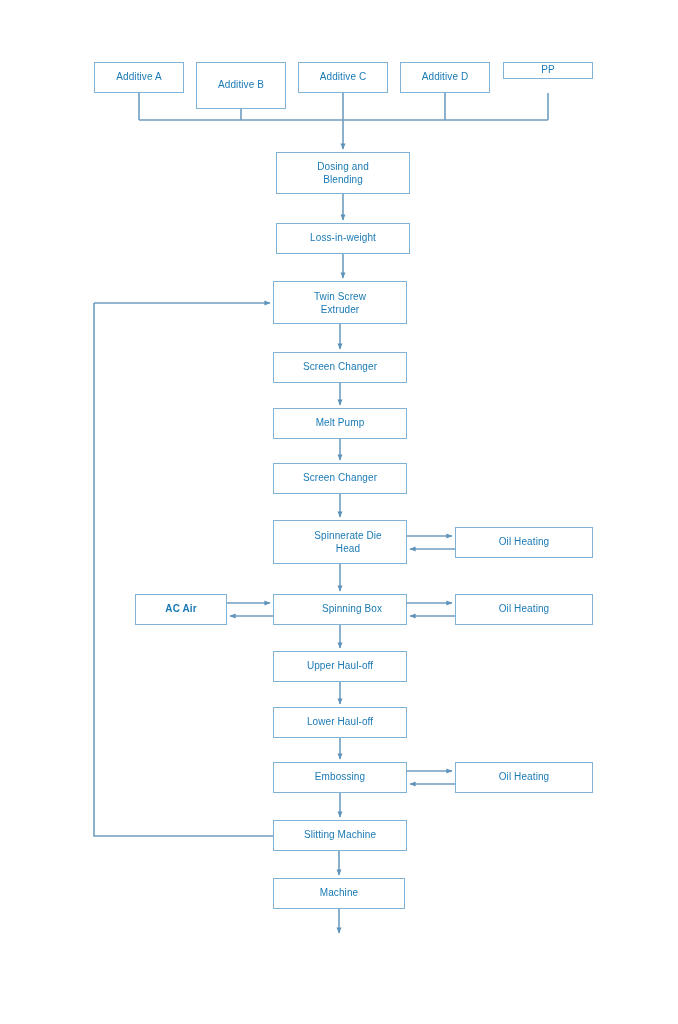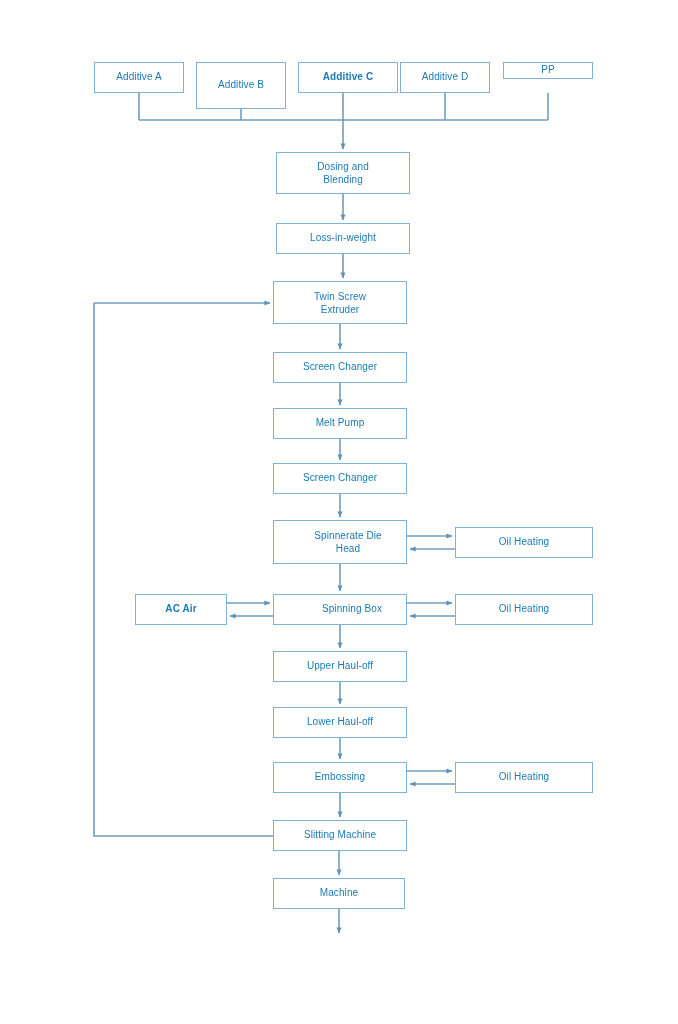--- a/index.html
+++ b/index.html
@@ -103,21 +103,21 @@
       <g>
         <path d="M227,603 L270,603" marker-end="url(#arrowhead)"></path>
         <path d="M273,616 L230,616" marker-end="url(#arrowhead)"></path>
       </g>
 
     </g>
   </svg>
 
   <div class="node" style="left:94px;  top:62px;  width:90px;  height:31px;">Additive A</div>
   <div class="node" style="left:196px; top:62px;  width:90px;  height:47px;">Additive B</div>
-  <div class="node" style="left:298px; top:62px;  width:100px;  height:31px;font-weight:bold;">Additive C</div>
+  <div class="node" style="left:298px; top:62px;  width:90px;  height:31px;">Additive C</div>
   <div class="node" style="left:400px; top:62px;  width:90px;  height:31px;">Additive D</div>
   <div class="node" style="left:503px; top:62px;  width:90px;  height:17px;">PP</div>
 
   <div class="node two-line" style="left:276px; top:152px; width:134px; height:42px;">Dosing and
 Blending</div>
   <div class="node" style="left:276px; top:223px; width:134px; height:31px;">Loss-in-weight</div>
   <div class="node two-line" style="left:273px; top:281px; width:134px; height:43px;">Twin Screw
 Extruder</div>
   <div class="node" style="left:273px; top:352px; width:134px; height:31px;">Screen Changer</div>
   <div class="node" style="left:273px; top:408px; width:134px; height:31px;">Melt Pump</div>

